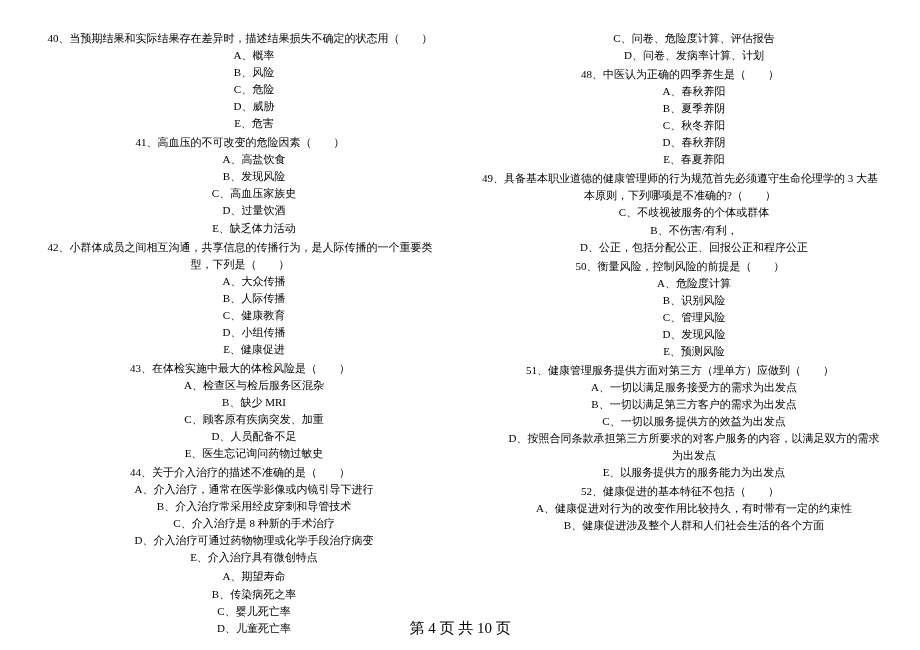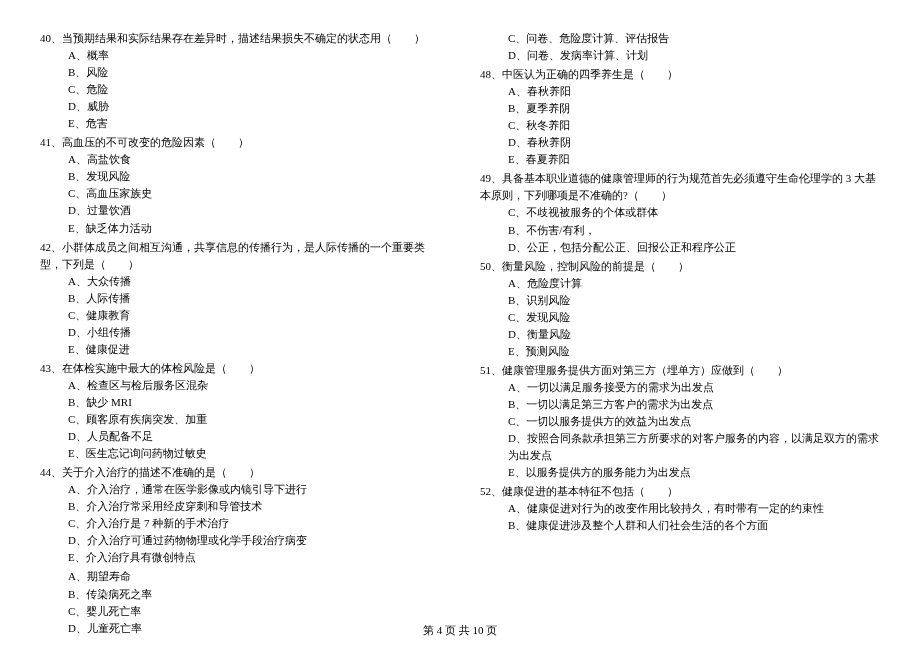--- a/index.html
+++ b/index.html
@@ -17,34 +17,35 @@
       display: flex;
       padding: 30px 40px 0 40px;
       gap: 40px;
     }
     .column {
       flex: 1;
       line-height: 1.55;
     }
     .question {
       margin-bottom: 2px;
+      text-align: center;
     }
     .q-stem {
       text-indent: 0;
     }
     .q-option {
       padding-left: 28px;
     }
     .footer {
       position: absolute;
       bottom: 12px;
       left: 0;
       right: 0;
       text-align: center;
-      font-size: 11px;
+      font-size: 15px;
     }
   </style>
 </head>
 <body>
 
 <div class="page">
   <div class="column" id="left-col">
       <div class="question">
         <div class="q-stem">40、当预期结果和实际结果存在差异时，描述结果损失不确定的状态用（　　）</div>
         <div class="q-option">A、概率</div>
@@ -74,21 +75,21 @@
         <div class="q-option">A、检查区与检后服务区混杂</div>
         <div class="q-option">B、缺少 MRI</div>
         <div class="q-option">C、顾客原有疾病突发、加重</div>
         <div class="q-option">D、人员配备不足</div>
         <div class="q-option">E、医生忘记询问药物过敏史</div>
       </div>
       <div class="question">
         <div class="q-stem">44、关于介入治疗的描述不准确的是（　　）</div>
         <div class="q-option">A、介入治疗，通常在医学影像或内镜引导下进行</div>
         <div class="q-option">B、介入治疗常采用经皮穿刺和导管技术</div>
-        <div class="q-option">C、介入治疗是 7 种新的手术治疗</div>
+        <div class="q-option">C、介入治疗是 8 种新的手术治疗</div>
         <div class="q-option">D、介入治疗可通过药物物理或化学手段治疗病变</div>
         <div class="q-option">E、介入治疗具有微创特点</div>
       </div>
       <div class="question">
         <div class="q-option">A、期望寿命</div>
         <div class="q-option">B、传染病死之率</div>
         <div class="q-option">C、婴儿死亡率</div>
         <div class="q-option">D、儿童死亡率</div>
       </div>
     </div>
@@ -108,22 +109,22 @@
       <div class="question">
         <div class="q-stem">49、具备基本职业道德的健康管理师的行为规范首先必须遵守生命伦理学的 3 大基本原则，下列哪项是不准确的?（　　）</div>
         <div class="q-option">C、不歧视被服务的个体或群体</div>
         <div class="q-option">B、不伤害/有利，</div>
         <div class="q-option">D、公正，包括分配公正、回报公正和程序公正</div>
       </div>
       <div class="question">
         <div class="q-stem">50、衡量风险，控制风险的前提是（　　）</div>
         <div class="q-option">A、危险度计算</div>
         <div class="q-option">B、识别风险</div>
-        <div class="q-option">C、发现风险</div>
-        <div class="q-option">D、衡量风险</div>
+        <div class="q-option">C、管理风险</div>
+        <div class="q-option">D、发现风险</div>
         <div class="q-option">E、预测风险</div>
       </div>
       <div class="question">
         <div class="q-stem">51、健康管理服务提供方面对第三方（埋单方）应做到（　　）</div>
         <div class="q-option">A、一切以满足服务接受方的需求为出发点</div>
         <div class="q-option">B、一切以满足第三方客户的需求为出发点</div>
         <div class="q-option">C、一切以服务提供方的效益为出发点</div>
         <div class="q-option">D、按照合同条款承担第三方所要求的对客户服务的内容，以满足双方的需求为出发点</div>
         <div class="q-option">E、以服务提供方的服务能力为出发点</div>
       </div>

